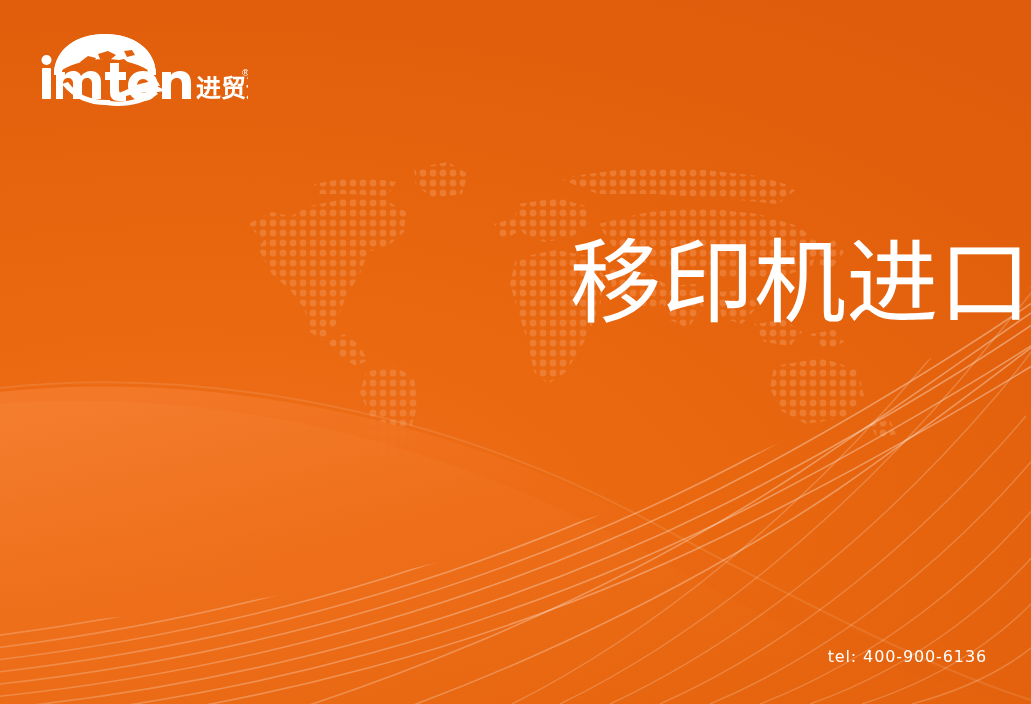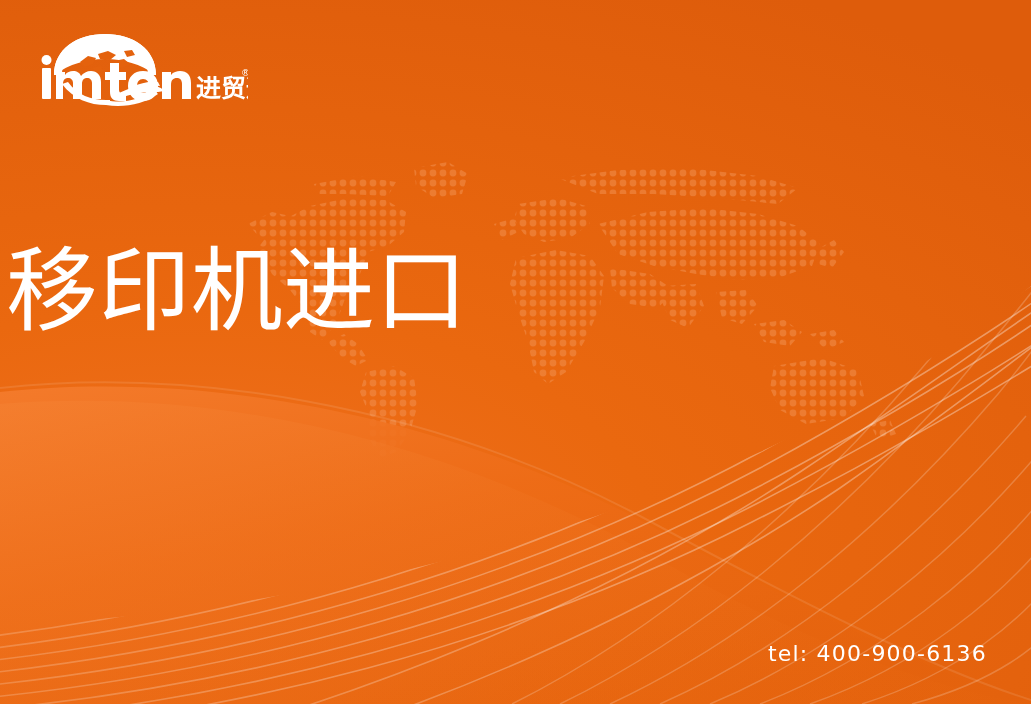--- a/index.html
+++ b/index.html
@@ -58,43 +58,42 @@
     height: 78px;
   }
   .logo svg { display: block; width: 100%; height: 100%; }
 
   
   .headline {
     position: absolute;
     left: 0;
     top: 232px;
     width: 1031px;
-    text-align: left;
+    text-align: right;
     color: #ffffff;
     line-height: 1.12;
     letter-spacing: 0.02em;
-    margin-top: 8px;
   }
   .headline .line {
     display: block;
     font-size: 92px;
     font-weight: 300;
     font-family: "DejaVu Sans", "Liberation Sans", sans-serif;
     white-space: nowrap;
   }
   .headline .line-1 { margin-left: 6px; }
   .headline .line-2 { margin-left: 2px; }
 
   
   .tel {
     position: absolute;
     right: 44px;
     bottom: 38px;
     color: #ffffff;
-    font-size: 22px;
+    font-size: 16px;
     font-weight: 400;
     letter-spacing: 0.055em;
     font-family: "DejaVu Sans", "Liberation Sans", sans-serif;
     white-space: nowrap;
     text-align: center;
   }
 </style>
 </head>
 <body>
 

